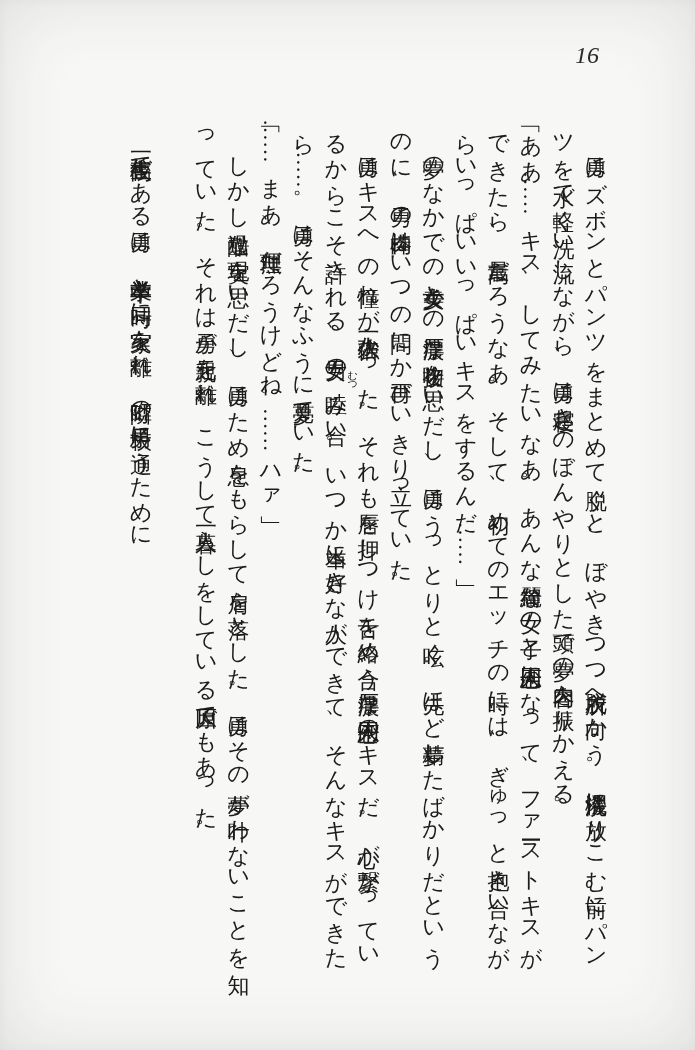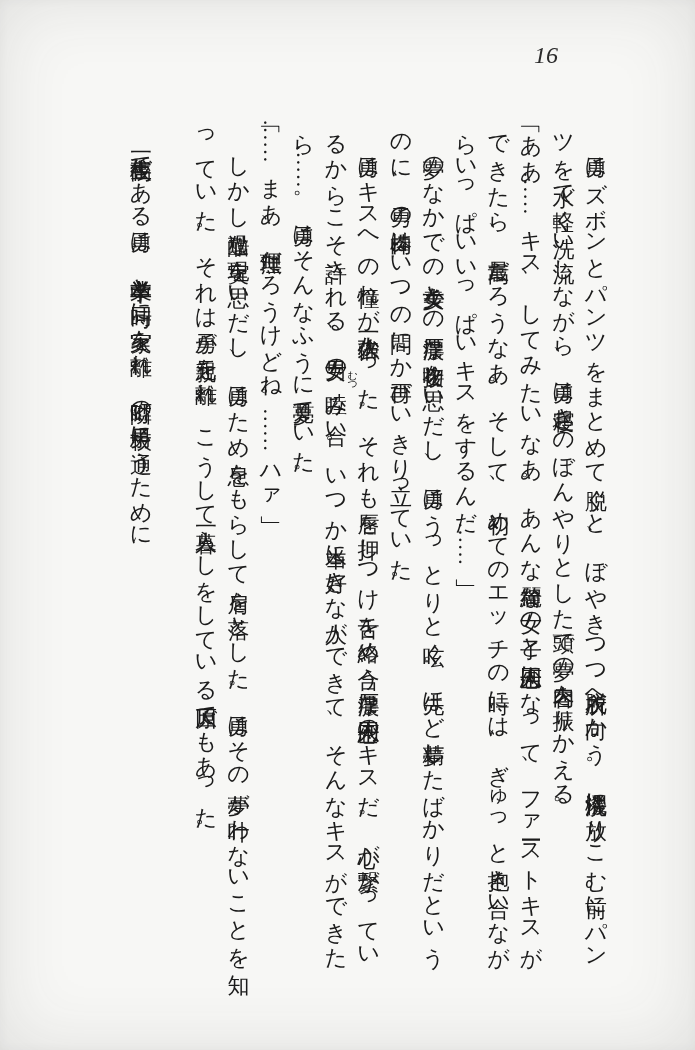--- a/index.html
+++ b/index.html
@@ -19,21 +19,21 @@
   .page::before {
     content: "";
     position: absolute;
     inset: 0;
     box-shadow: inset 0 0 70px rgba(60,60,60,0.12), inset 0 0 10px rgba(60,60,60,0.05);
     pointer-events: none;
   }
   .page-number {
     position: absolute;
     top: 42px;
-    left: 534px;
+    left: 575px;
     font-family: "Liberation Serif", "DejaVu Serif", serif;
     font-style: italic;
     font-size: 24px;
     color: #2b2b2b;
   }
   .text-block {
     position: absolute;
     top: 119px;
     right: 83px;
     height: 838px;

